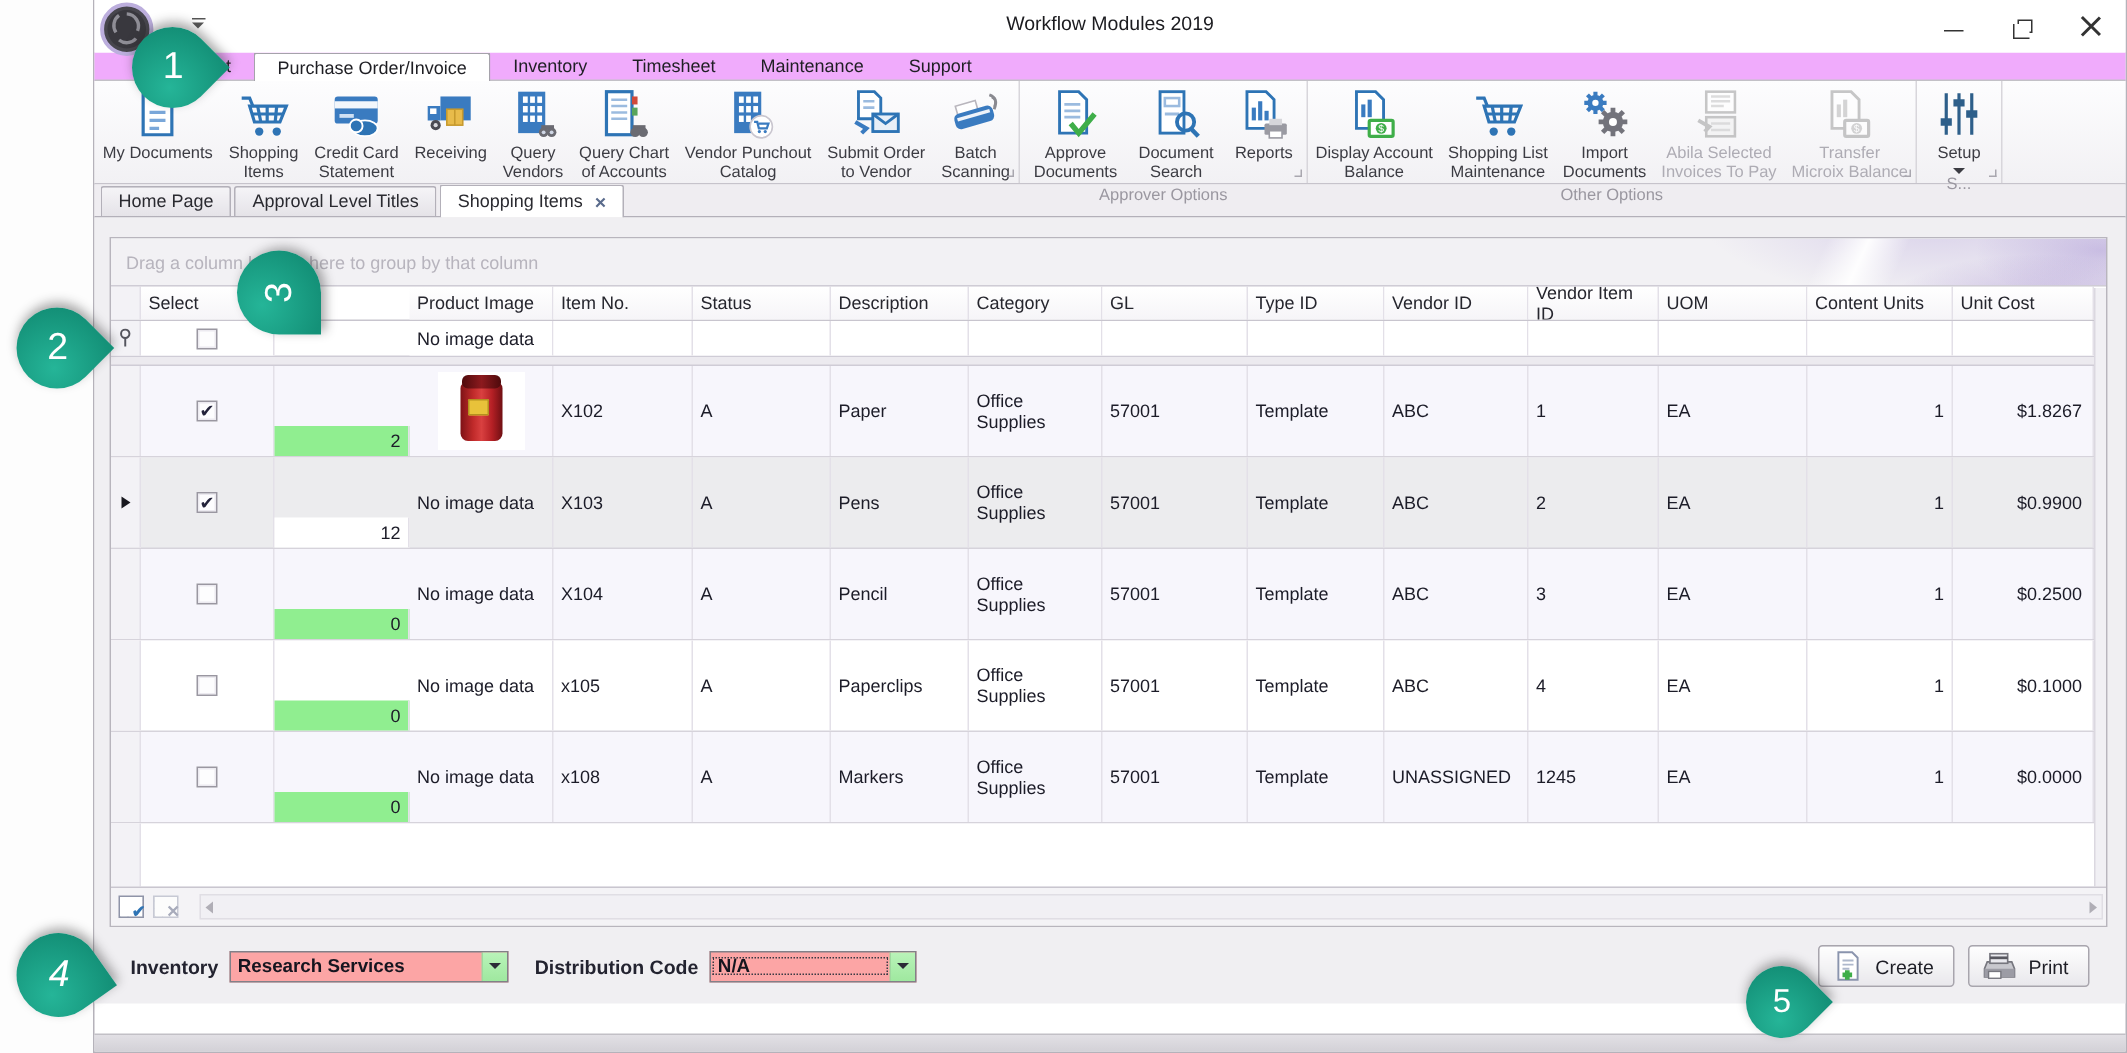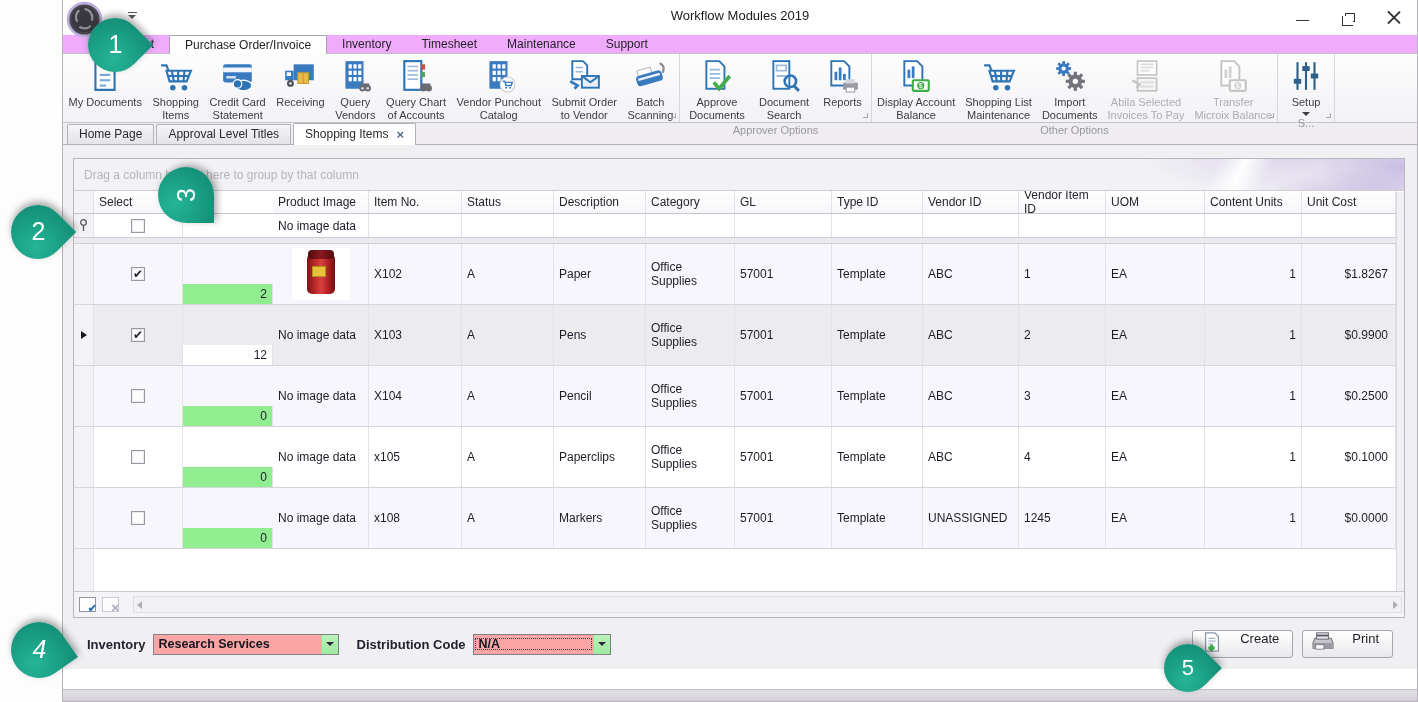--- a/index.html
+++ b/index.html
@@ -109,21 +109,21 @@
   .footerbar { position:absolute; left:0; right:0; top:484px; height:30px; display:flex; align-items:center; padding-left:24px; }
   .flabel { font-size:13px; font-weight:bold; color:#232330; margin-right:7px; }
   .combo { height:21px; background:#fca5a5; border:1px solid #828088; display:flex; align-items:center; }
   .combo .cval { flex:1; font-size:12.5px; font-weight:bold; color:#15151f; padding:0 5px; position:relative; }
   .combo.focused .cval::after { content:""; position:absolute; inset:1px; border:1px dotted #3a3a44; }
   .combo .cbtn { width:17px; height:100%; display:flex; align-items:center; justify-content:center; border-left:1px solid #9fd89f; background:linear-gradient(#b9f3b9,#9fe89f); }
   .combo .ctri { width:0; height:0; border-left:4px solid transparent; border-right:4px solid transparent; border-top:4px solid #2b2b36; }
   .w-combo { width:186px; margin-right:18px; }
   .d-combo { width:138px; }
   .fbtns { position:absolute; right:24px; top:0; height:30px; display:flex; gap:9px; align-items:center; }
-  .fbtn { height:28px; display:flex; gap:17px; padding:0 13px 0 8px; background:linear-gradient(#fefefe,#e9e8ec); border:1px solid #a8a5ad; border-radius:3px; font-size:13px; color:#1e1e26; }
+  .fbtn { height:28px; display:flex; align-items:center; gap:7px; padding:0 13px 0 8px; background:linear-gradient(#fefefe,#e9e8ec); border:1px solid #a8a5ad; border-radius:3px; font-size:13px; color:#1e1e26; }
 
   .bottomstrip { position:absolute; left:0; right:0; bottom:0; height:12px; background:linear-gradient(#e2e0e5,#d3d1d7); border-top:1px solid #c2c0c6; }
 
   
   .badge { position:absolute; display:flex; align-items:center; justify-content:center;
            background:radial-gradient(circle at 35% 30%, #25b598, #149178 75%);
            border-radius:50% 50% 50% 0; box-shadow:2px 3px 7px rgba(40,40,40,.4); z-index:50; }
   .badge span { color:#fff; font-size:25px; }
 </style>
 </head>

